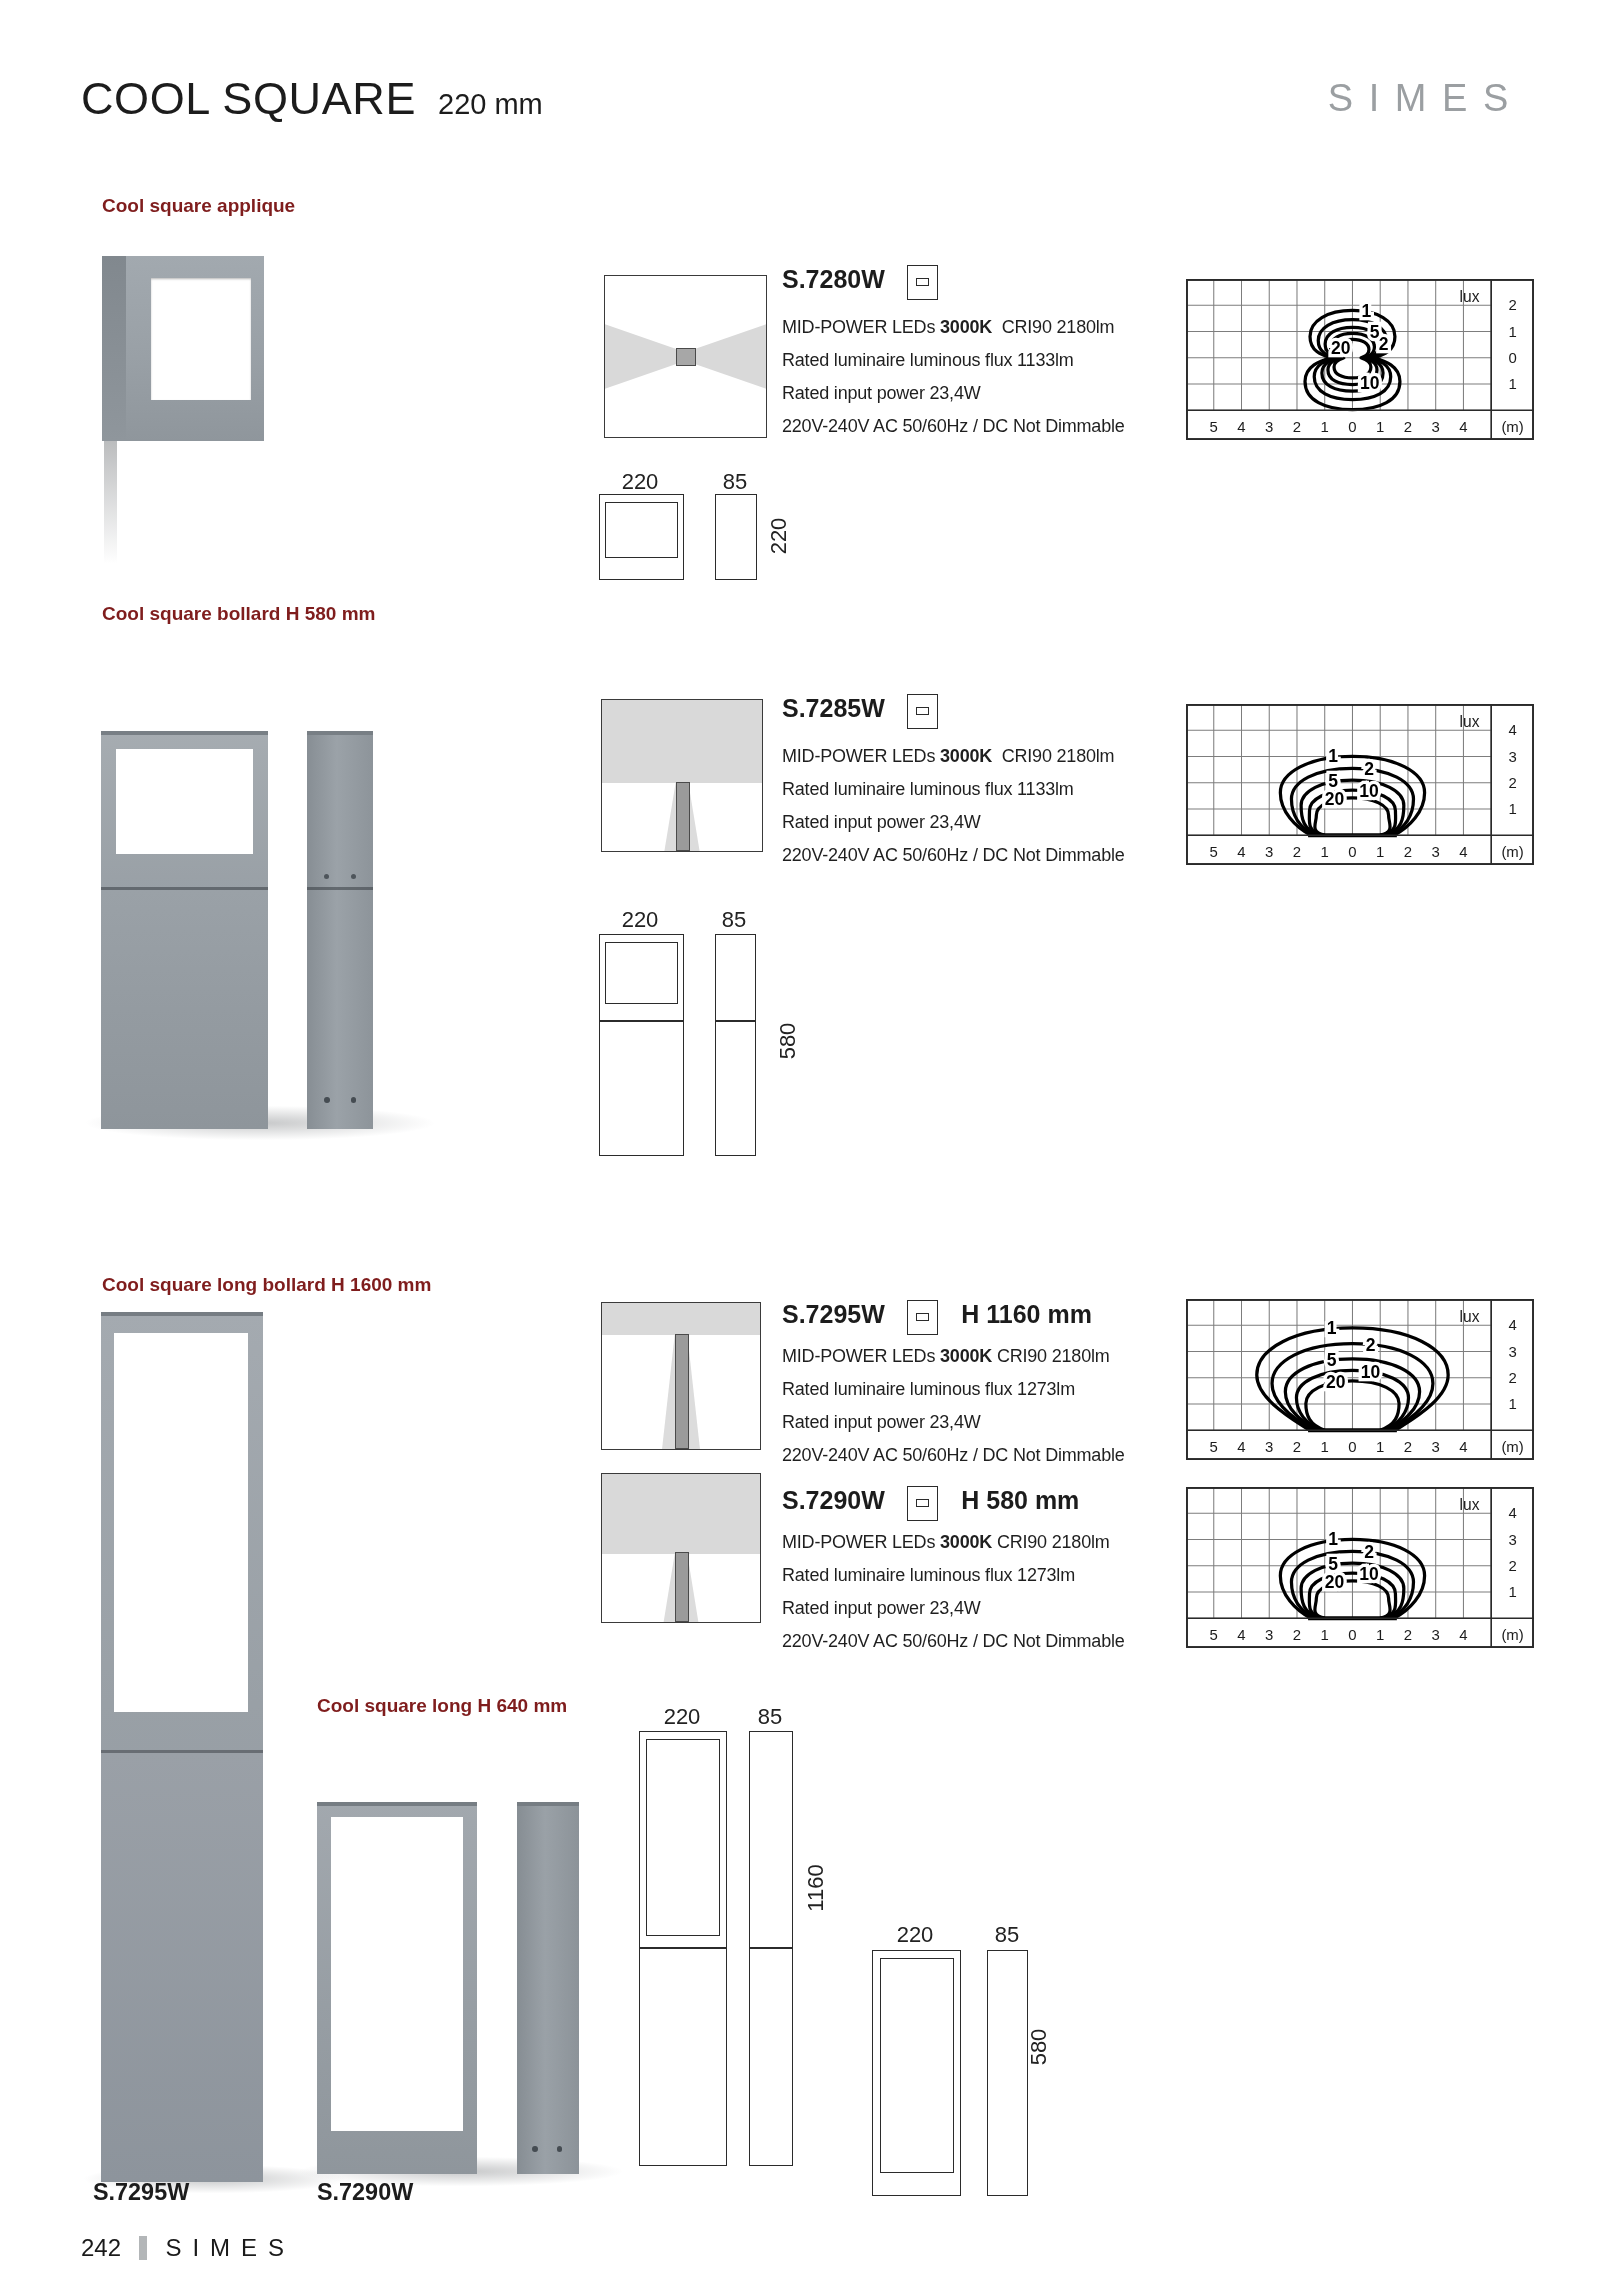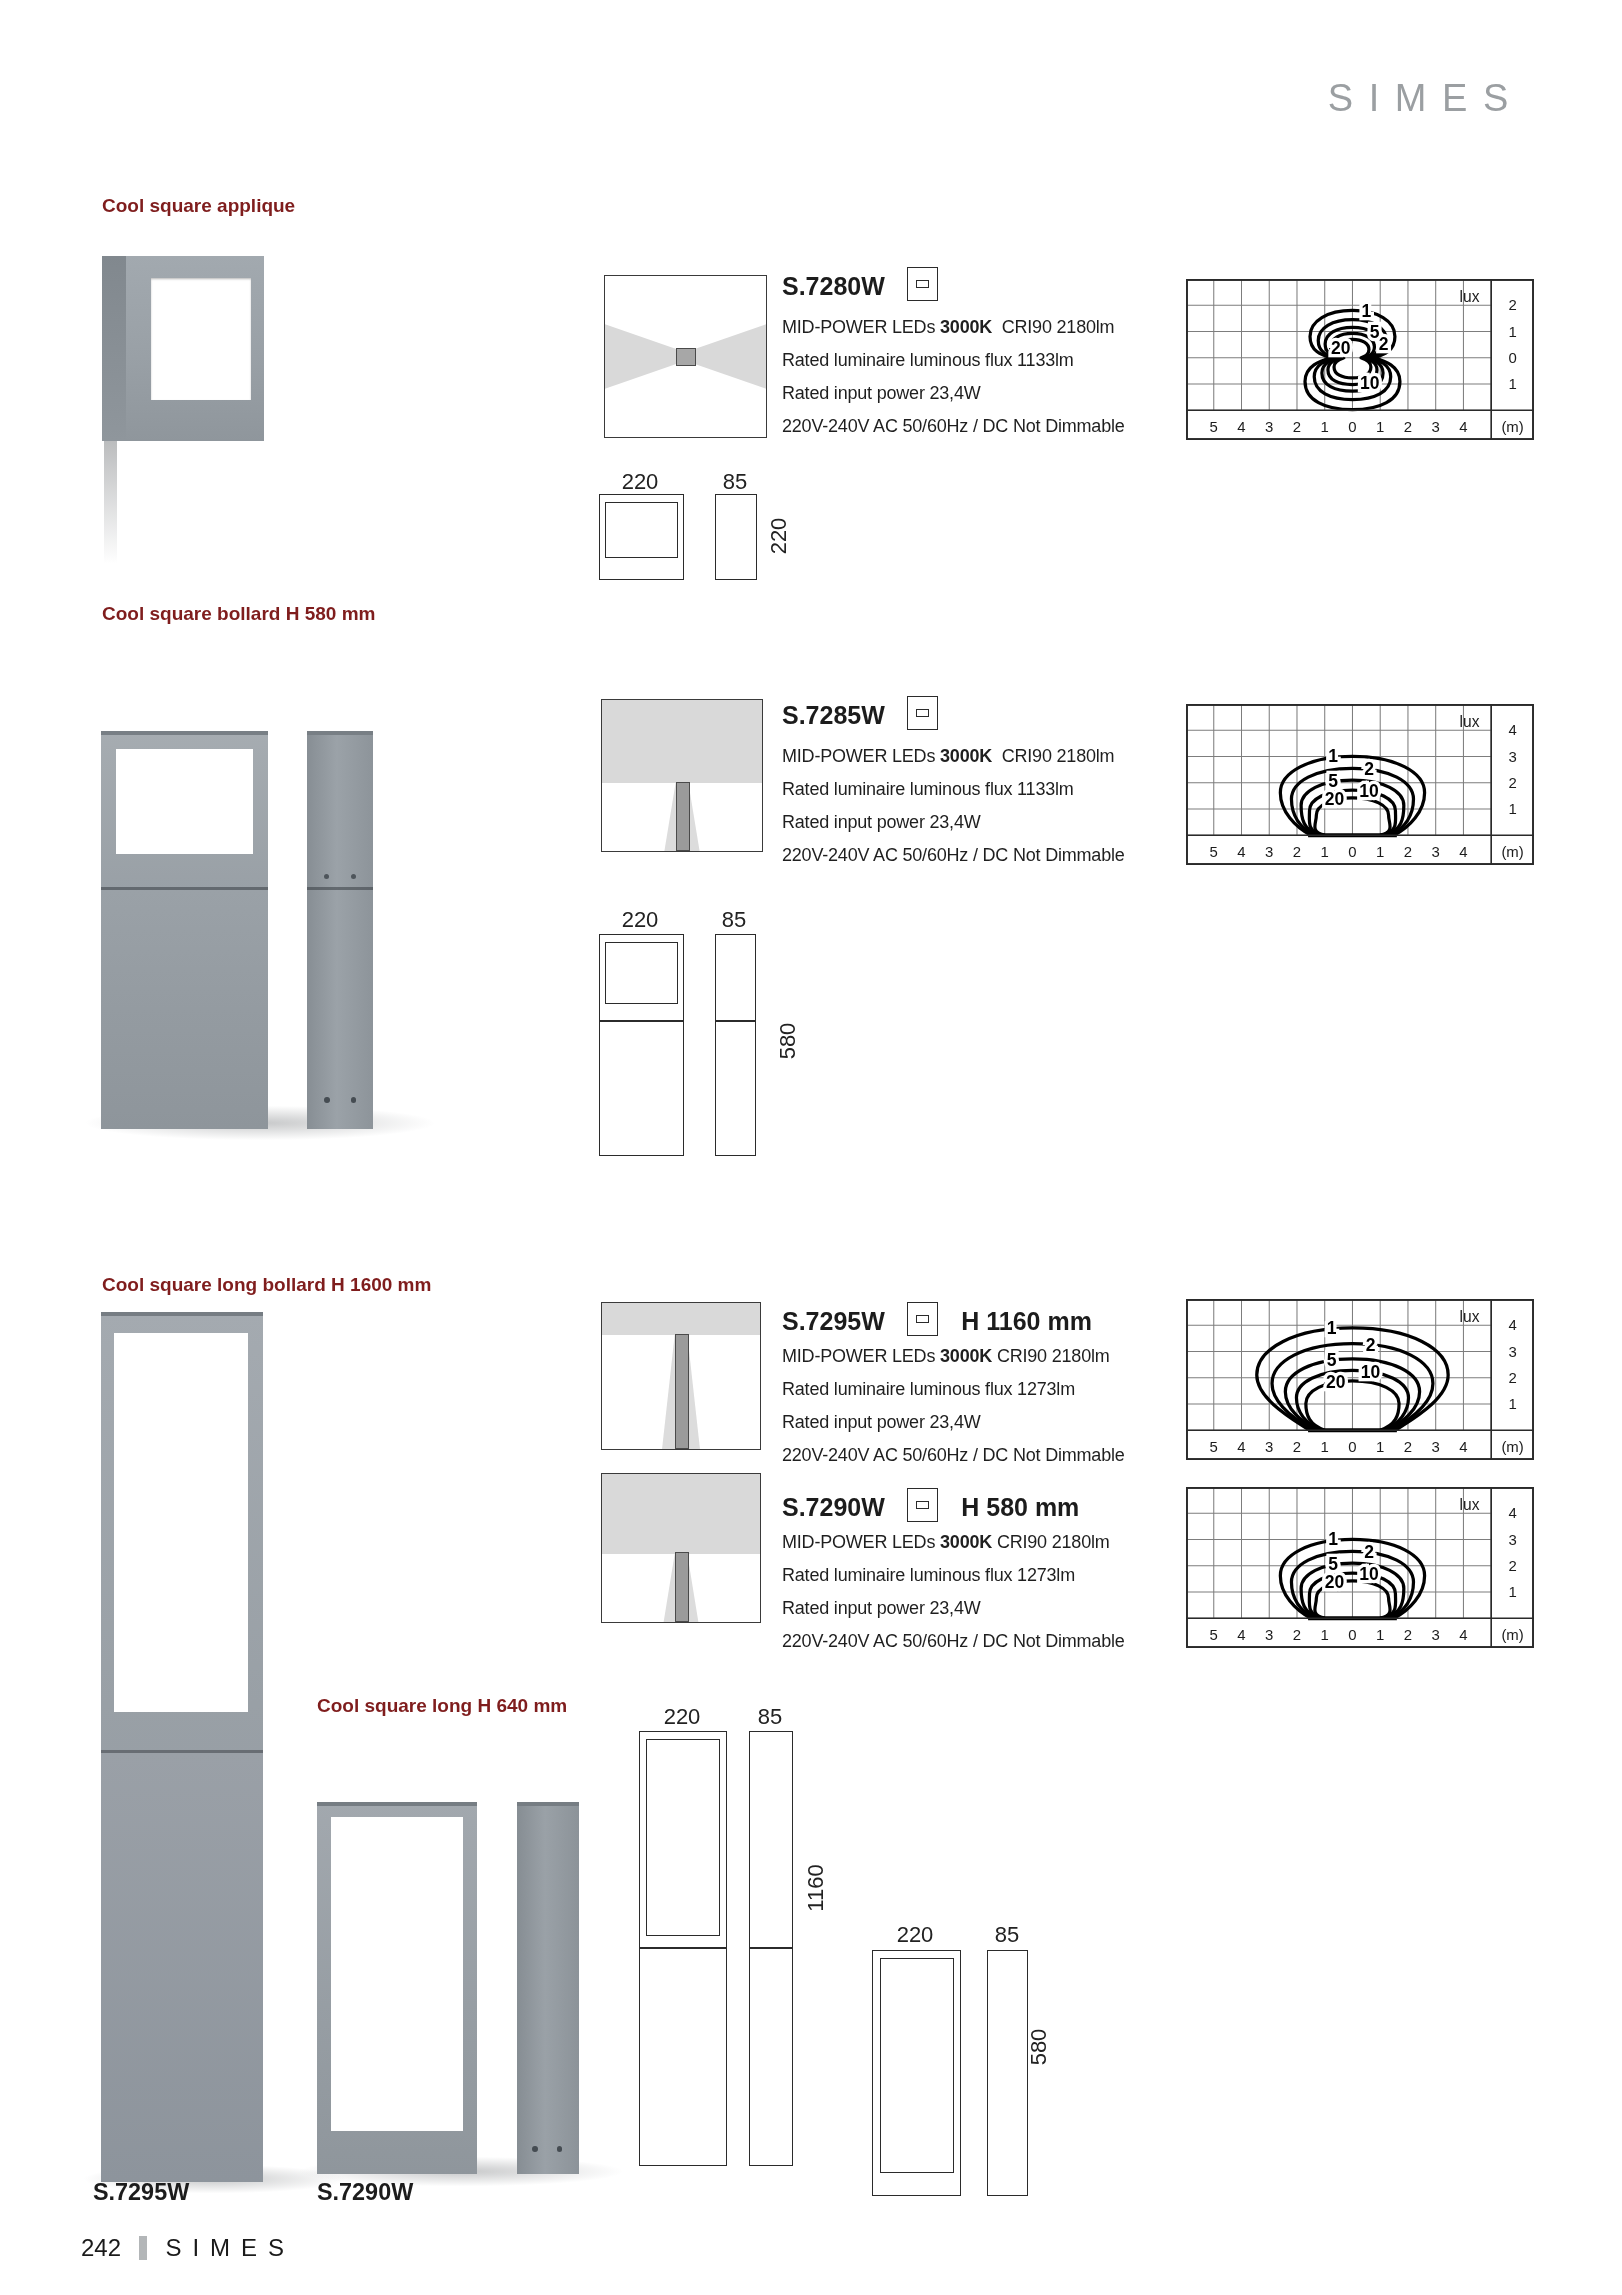--- a/index.html
+++ b/index.html
@@ -8,21 +8,21 @@
   .abs{position:absolute;}
   
   .title{font-size:45px;font-weight:400;letter-spacing:0.6px;color:#1c1c1c;white-space:nowrap;}
   .title-size{font-size:29px;font-weight:500;margin-left:22px;}
   .brand{font-size:38px;font-weight:400;letter-spacing:15.6px;color:#9b9fa2;white-space:nowrap;}
   
   .sec-label{font-size:19px;font-weight:bold;color:#7f1d1d;white-space:nowrap;}
   
   .code{font-size:25px;font-weight:bold;white-space:nowrap;}
   .variant{font-size:25px;font-weight:bold;margin-left:23.4px;white-space:nowrap;}
-  .prod-head{display:flex;align-items:flex-end;height:36px;}
+  .prod-head{display:flex;align-items:flex-start;height:36px;}
   .mount-icon{display:inline-flex;align-items:center;justify-content:center;
       width:29px;height:32.5px;border:1.9px solid #2b2b2b;background:#fff;margin-left:22px;}
   .mount-inner{width:11px;height:5.8px;border:1.9px solid #2b2b2b;}
   .spec{font-size:18px;line-height:33px;letter-spacing:-0.2px;color:#1f1f1f;white-space:nowrap;}
   .spec b{font-weight:bold;}
   
   .emi{border:1.9px solid #3a3a3a;background:#fff;}
   .emi>div{position:absolute;}
   .emi-band{left:0;right:0;top:0;background:#d9d9d9;}
   .emi-glow{left:0;right:0;top:0;bottom:0;background:#dcdcdc;}
@@ -47,20 +47,24 @@
   .page-num{font-size:24px;color:#1a1a1a;}
   .foot-bar{width:8.4px;height:23.4px;background:#b3b6b8;margin:0 18px;}
   .foot-brand{font-size:24px;letter-spacing:11px;color:#1a1a1a;font-weight:500;}
   svg text{font-family:"Liberation Sans",sans-serif;}
 </style>
 </head>
 <body>
 
 <div id="page">
 
+  <div class="abs" style="left:81px;top:73px;display:flex;align-items:baseline;">
+    <span class="title">COOL SQUARE</span>
+    <span class="title-size">220 mm</span>
+  </div>
   <div class="abs brand" style="right:99px;top:77px;">SIMES</div>
 
   <div class="abs sec-label" style="left:102px;top:195px;">Cool square applique</div>
 
   <div class="abs photo" style="left:102px;top:256px;width:162px;height:185px;">
     <div style="left:0;top:0;width:15%;height:100%;background:linear-gradient(180deg,#81888e,#8f969c);"></div>
     <div style="left:15%;top:0;right:0;height:100%;background:linear-gradient(180deg,#a2a9af 0%,#99a0a6 55%,#8f969c 100%);"></div>
     <div style="left:30%;right:8%;top:12%;bottom:22%;background:#ffffff;box-shadow:inset 0 1.3px 1.9px rgba(0,0,0,0.25);"></div>
   </div>
   <div class="abs" style="left:104px;top:441px;width:13px;height:123px;background:linear-gradient(180deg,rgba(60,64,68,0.35),rgba(60,64,68,0));"></div>

